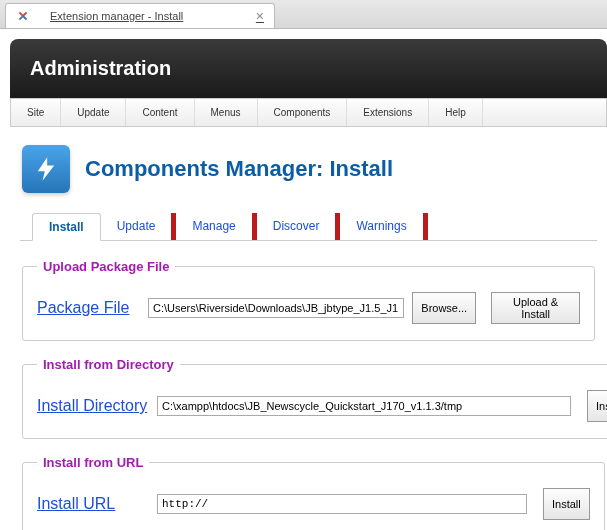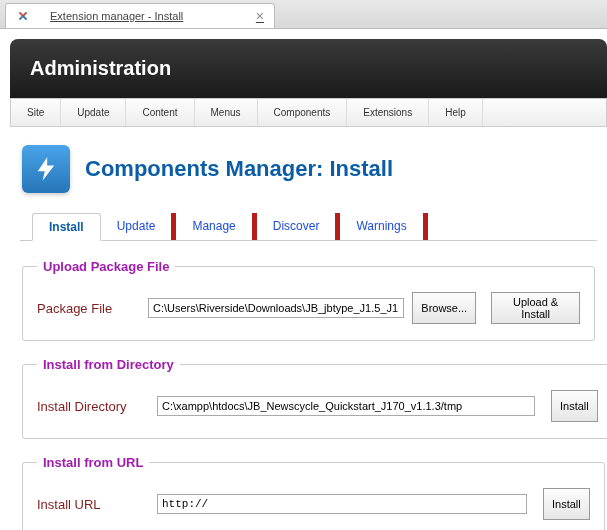--- a/index.html
+++ b/index.html
@@ -23,24 +23,24 @@
     .heading-text { font-size: 22px; font-weight: bold; color: #0b5ea6; }
     
     .subtabs { display: flex; border-bottom: 1px solid #ccc; margin: 0 10px; padding-left: 12px; }
     .subtab { padding: 6px 16px; color: #1d4ed8; cursor: pointer; font-size: 12px; border-right: 5px solid #b91c1c; }
     .subtab.active { color: #0b5ea6; font-weight: bold; background: #fff; border: 1px solid #ccc; border-bottom: 1px solid #fff; margin-bottom: -1px; border-radius: 3px 3px 0 0; }
     
     .panels { padding: 18px 12px; }
     fieldset { border: 1px solid #ccc; border-radius: 3px; padding: 12px 14px 16px 14px; margin-bottom: 16px; }
     legend { color: #a21caf; font-weight: bold; font-size: 13px; padding: 0 6px; }
     .form-row { display: flex; align-items: center; gap: 8px; margin-top: 6px; }
-    .form-label { width: 112px; color: #7f1d1d; font-size: 13px; }
+    .form-label { width: 112px; color: #1d4ed8; font-size: 16px; text-decoration: underline; }
     .text-input { border: 1px solid #aaa; padding: 2px 4px; font-size: 11px; height: 20px; }
     .pkg-input { width: 278px; }
-    .dir-input { width: 378px; }
+    .dir-input { width: 414px; }
     .url-input { width: 370px; font-family: Liberation Mono, monospace; }
     .btn { background: linear-gradient(#fdfdfd, #e6e6e6); border: 1px solid #999; padding: 2px 8px; font-size: 11px; cursor: pointer; height: 32px; }
   </style>
 </head>
 <body>
 
 <div class="browser-tab-bar">
   <div class="browser-tab">
     <span class="tab-favicon">
       <svg viewBox="0 0 16 16">

